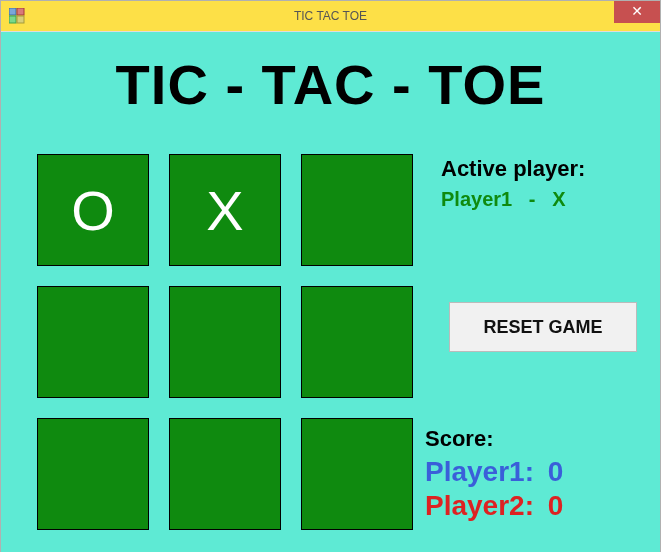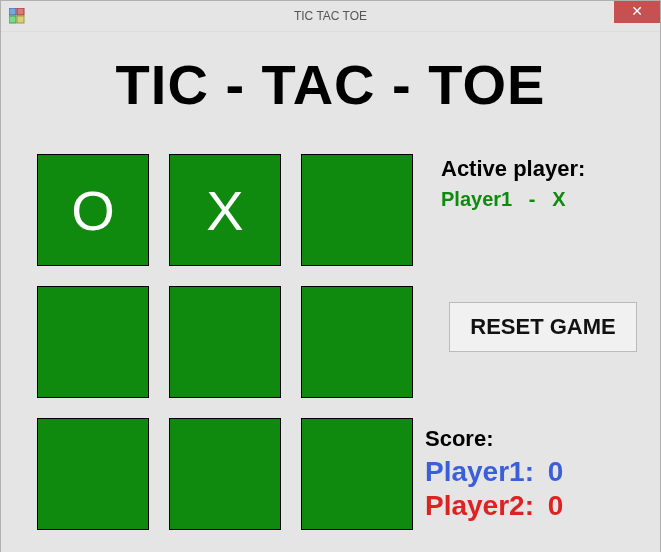--- a/index.html
+++ b/index.html
@@ -13,21 +13,21 @@
   }
   .window {
     width: 661px;
     height: 552px;
     position: relative;
     box-sizing: border-box;
     border: 1px solid #b0b0b0;
   }
   .titlebar {
     height: 30px;
-    background: #e5e5e5;
+    background: #fde047;
     border-bottom: 1px solid #ddd;
     display: flex;
     align-items: center;
     position: relative;
   }
   .app-icon {
     width: 16px;
     height: 16px;
     margin-left: 8px;
   }
@@ -48,21 +48,21 @@
     height: 22px;
     background: #c75050;
     color: #fff;
     text-align: center;
     line-height: 20px;
     font-size: 14px;
     font-family: Arial, sans-serif;
     cursor: default;
   }
   .client {
-    background: #e5e5e5;
+    background: #5eead4;
     width: 100%;
     height: calc(100% - 30px);
     position: relative;
     box-sizing: border-box;
   }
   .game-title {
     font-size: 56px;
     font-weight: bold;
     color: #000;
     text-align: center;
@@ -115,21 +115,21 @@
   .p1-active .name, .p1-active .sep, .p1-active .mark { color: #0f8a0f; }
   .p2-row .name, .p2-row .sep, .p2-row .mark { color: #000; }
   .reset-btn {
     position: absolute;
     left: 448px;
     top: 270px;
     width: 188px;
     height: 50px;
     background: #f1f1f1;
     border: 1px solid #bbb;
-    font-size: 22px;
+    font-size: 18px;
     font-weight: bold;
     color: #111;
     display: flex;
     align-items: center;
     justify-content: center;
     cursor: default;
     box-sizing: border-box;
   }
   .score-block {
     position: absolute;

